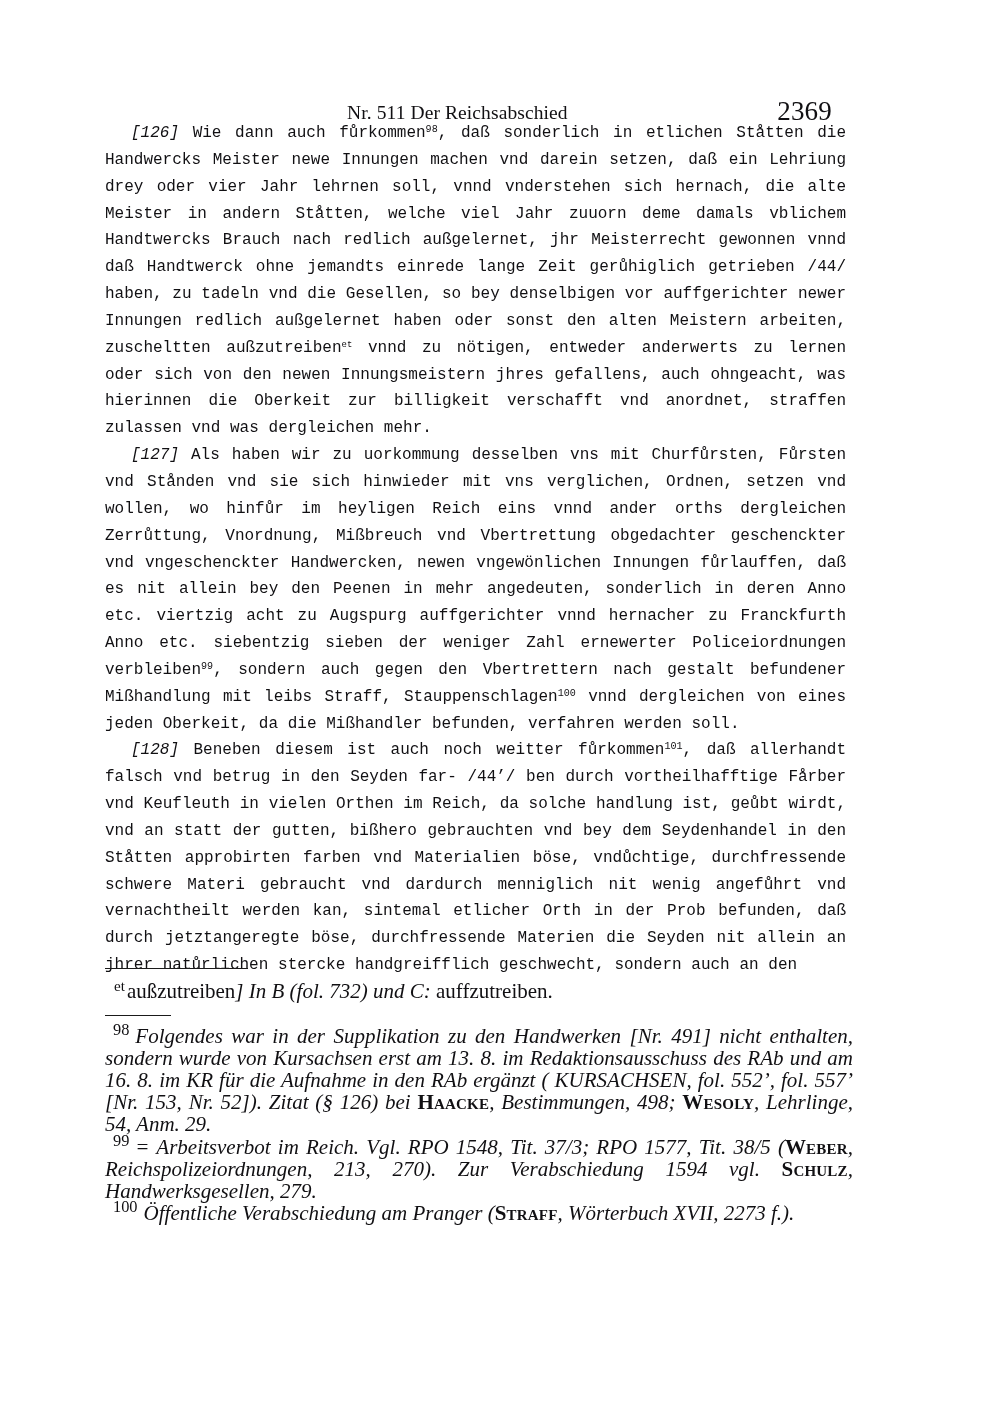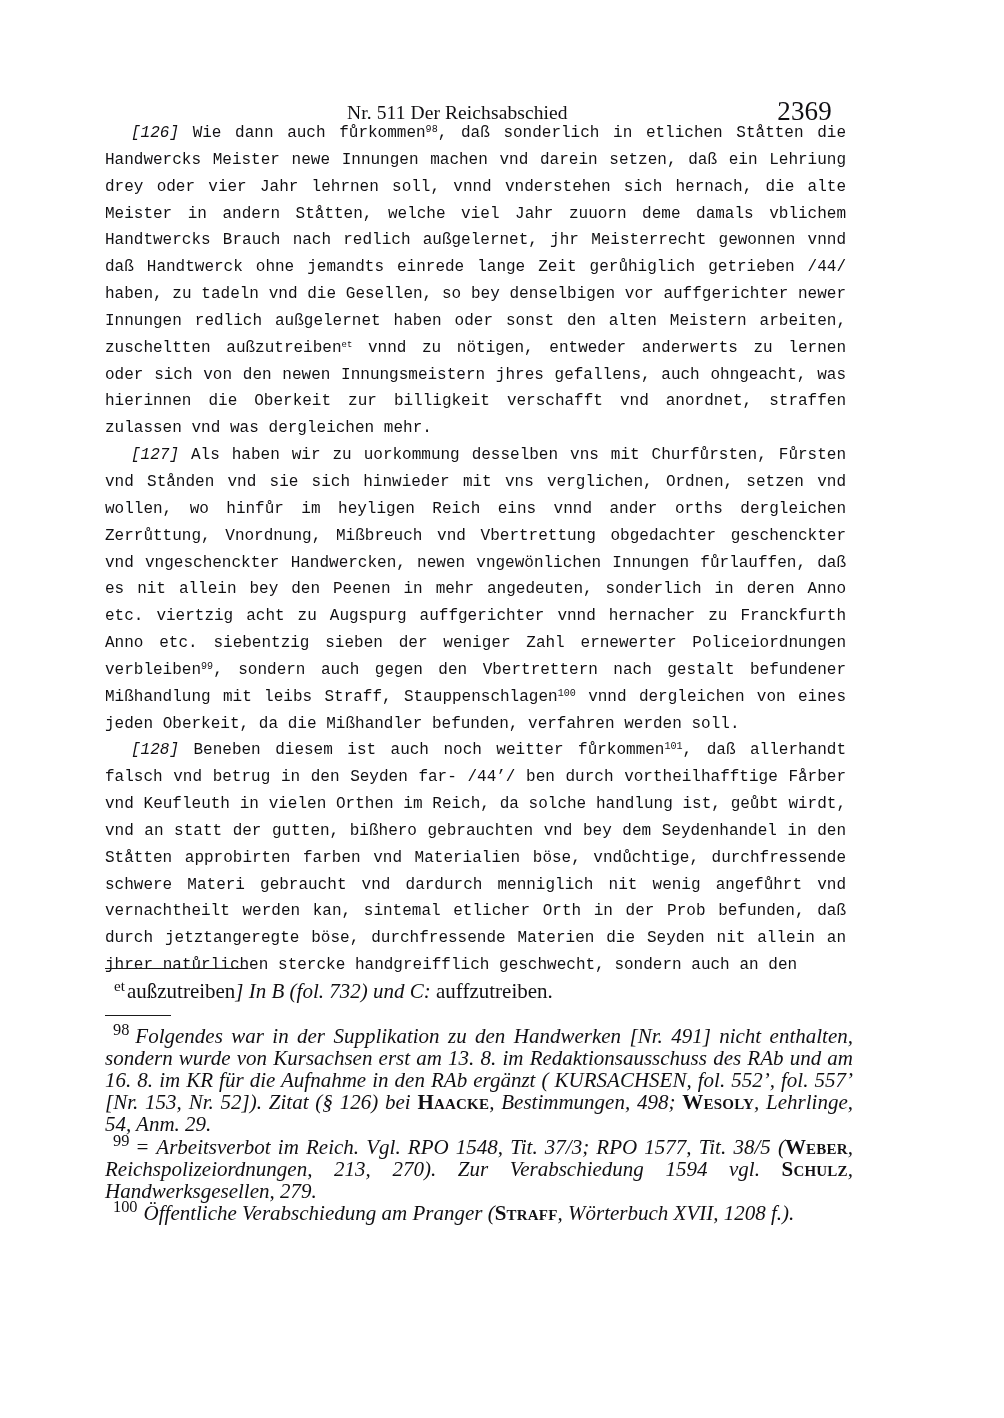--- a/index.html
+++ b/index.html
@@ -162,18 +162,18 @@
     <div class="rule-long"></div>
 
     <p class="note note-et"><span class="marker-let">et</span><span class="rom">außzutreiben</span><span>]</span><span> In B (fol. 732) und C:</span><span class="rom"> auffzutreiben.</span></p>
 
     <div class="rule-short"></div>
 
     <p class="note note-num"><span class="marker">98</span><span>Folgendes war in der Supplikation zu den Handwerken [Nr. 491] nicht enthalten, sondern wurde von Kursachsen erst am 13. 8. im Redaktionsausschuss des RAb und am 16. 8. im KR für die Aufnahme in den RAb ergänzt ( KURSACHSEN, fol. 552’, fol. 557’ [Nr. 153, Nr. 52]). Zitat (§ 126) bei </span><span class="sc">Haacke</span><span>, Bestimmungen, 498; </span><span class="sc">Wesoly</span><span>, Lehrlinge, 54, Anm. 29.</span></p>
 
     <p class="note note-num"><span class="marker">99</span><span>= Arbeitsverbot im Reich. Vgl. RPO 1548, Tit. 37/3; RPO 1577, Tit. 38/5 (</span><span class="sc">Weber</span><span>, Reichspolizeiordnungen, 213, 270). Zur Verabschiedung 1594 vgl. </span><span class="sc">Schulz</span><span>, Handwerksgesellen, 279.</span></p>
 
-    <p class="note note-num"><span class="marker">100</span><span>Öffentliche Verabschiedung am Pranger (</span><span class="sc">Straff</span><span>, Wörterbuch XVII, 1208 f.).</span></p>
+    <p class="note note-num"><span class="marker">100</span><span>Öffentliche Verabschiedung am Pranger (</span><span class="sc">Straff</span><span>, Wörterbuch XVII, 2273 f.).</span></p>
 
 
   </div>
 
 </div>
 
 </body></html>

